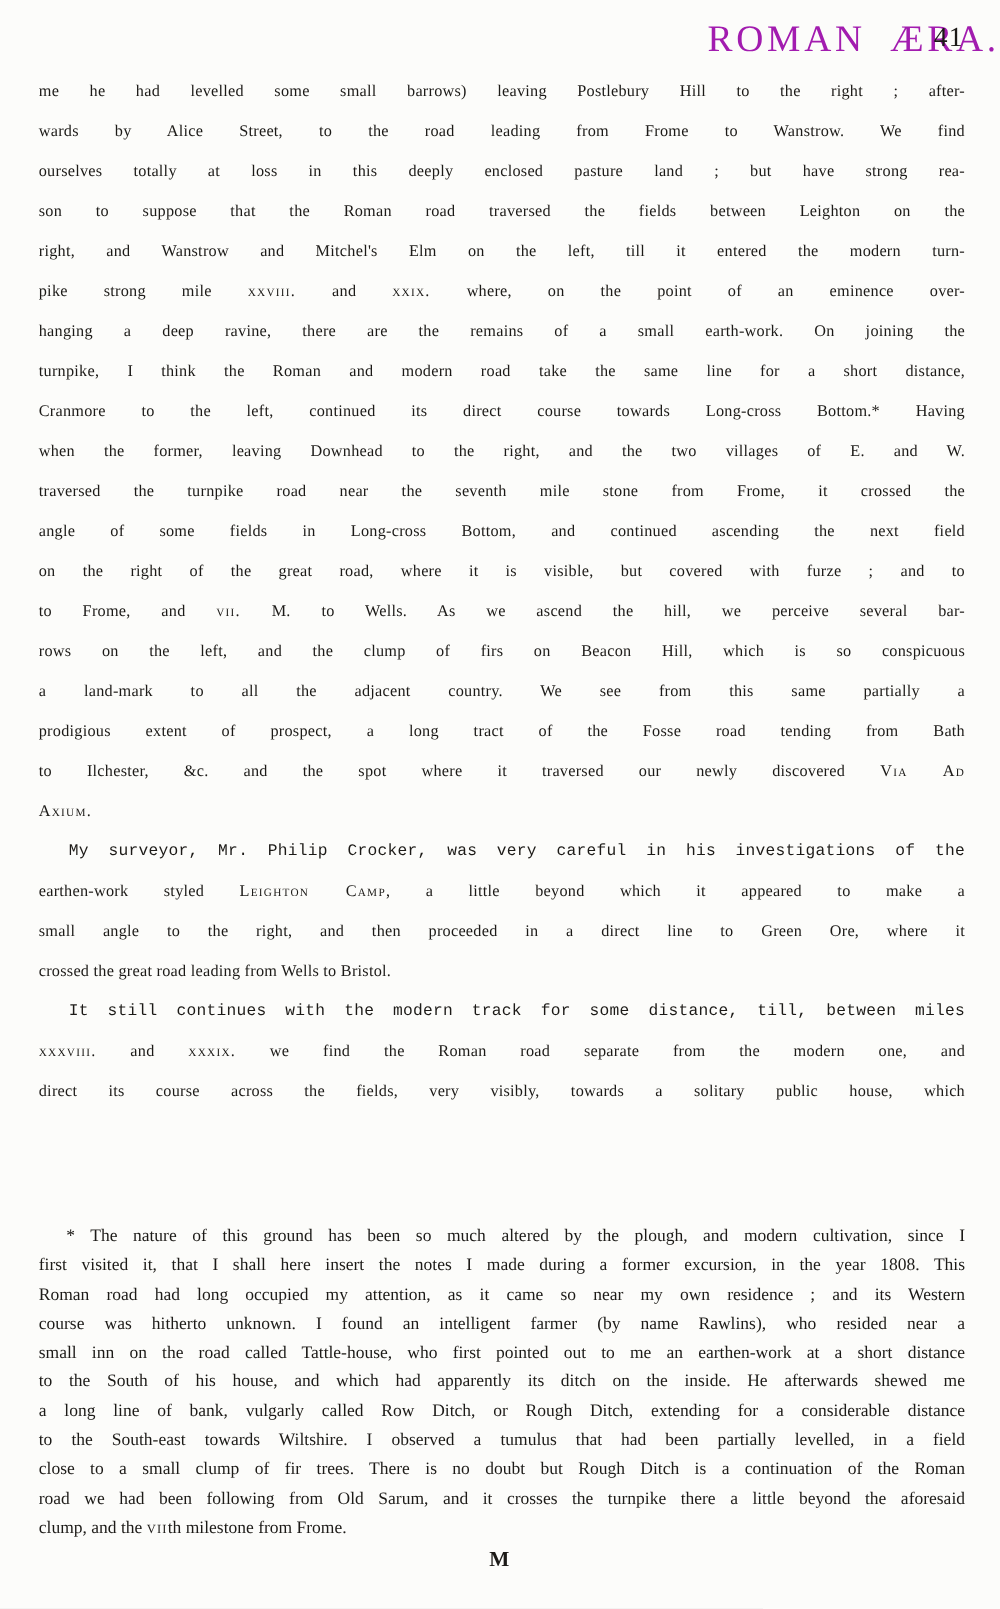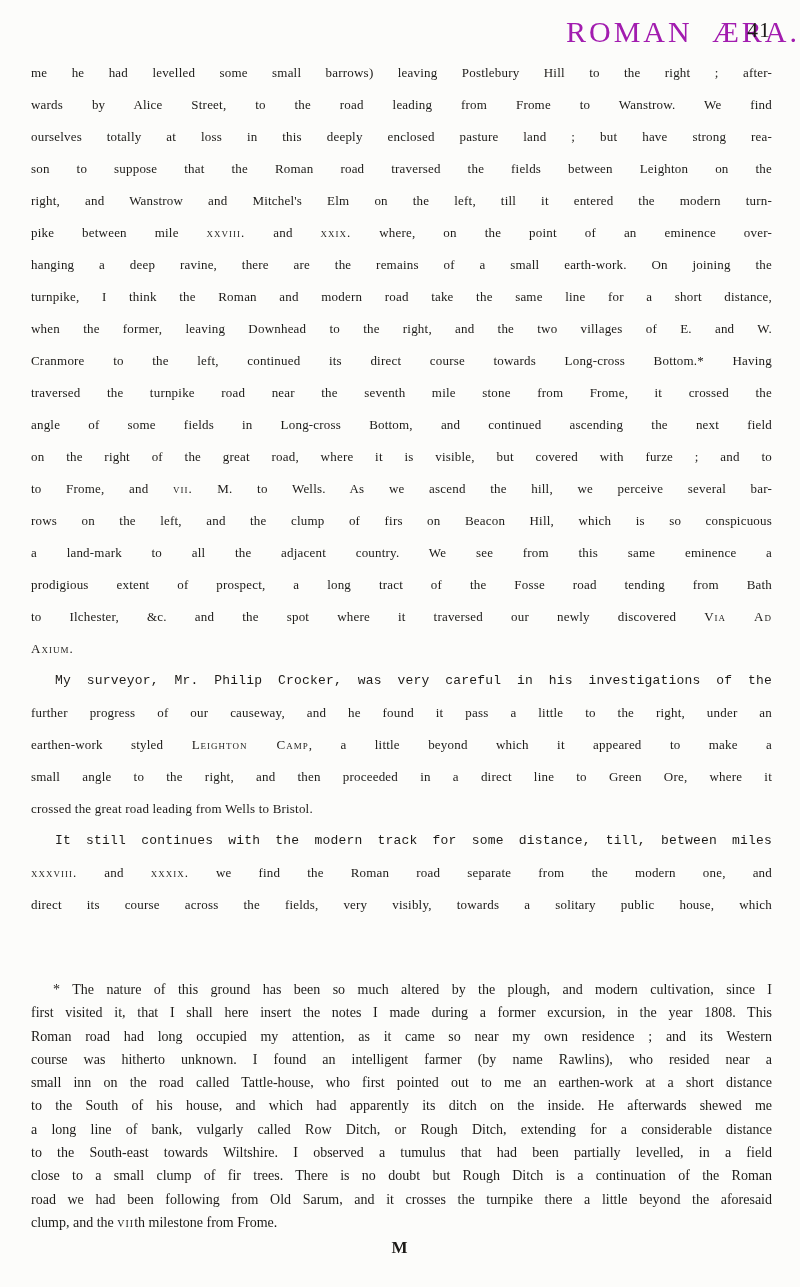--- a/index.html
+++ b/index.html
@@ -98,36 +98,35 @@
   </div>
 
   <div class="page-number">41</div>
 
   <div class="body-text" id="body-text">
       <div class="line"><span>me he had levelled some small barrows) leaving Postlebury Hill to the right ; after-</span></div>
       <div class="line"><span>wards by Alice Street, to the road leading from Frome to Wanstrow. We find</span></div>
       <div class="line"><span>ourselves totally at loss in this deeply enclosed pasture land ; but have strong rea-</span></div>
       <div class="line"><span>son to suppose that the Roman road traversed the fields between Leighton on the</span></div>
       <div class="line"><span>right, and Wanstrow and Mitchel's Elm on the left, till it entered the modern turn-</span></div>
-      <div class="line"><span>pike between mile </span><span class="sc">xxviii.</span><span> and </span><span class="sc">xxix.</span><span> where, on the point of an eminence over-</span></div>
+      <div class="line"><span>pike strong mile </span><span class="sc">xxviii.</span><span> and </span><span class="sc">xxix.</span><span> where, on the point of an eminence over-</span></div>
       <div class="line"><span>hanging a deep ravine, there are the remains of a small earth-work. On joining the</span></div>
       <div class="line"><span>turnpike, I think the Roman and modern road take the same line for a short distance,</span></div>
+      <div class="line"><span>Cranmore to the left, continued its direct course towards Long-cross Bottom.* Having</span></div>
       <div class="line"><span>when the former, leaving Downhead to the right, and the two villages of E. and W.</span></div>
-      <div class="line"><span>Cranmore to the left, continued its direct course towards Long-cross Bottom.* Having</span></div>
       <div class="line"><span>traversed the turnpike road near the seventh mile stone from Frome, it crossed the</span></div>
       <div class="line"><span>angle of some fields in Long-cross Bottom, and continued ascending the next field</span></div>
       <div class="line"><span>on the right of the great road, where it is visible, but covered with furze ; and to</span></div>
       <div class="line"><span>to Frome, and </span><span class="sc">vii.</span><span> M. to Wells. As we ascend the hill, we perceive several bar-</span></div>
       <div class="line"><span>rows on the left, and the clump of firs on Beacon Hill, which is so conspicuous</span></div>
-      <div class="line"><span>a land-mark to all the adjacent country. We see from this same eminence a</span></div>
+      <div class="line"><span>a land-mark to all the adjacent country. We see from this same partially a</span></div>
       <div class="line"><span>prodigious extent of prospect, a long tract of the Fosse road tending from Bath</span></div>
       <div class="line"><span>to Ilchester, &amp;c. and the spot where it traversed our newly discovered </span><span class="sc">Via Ad</span></div>
       <div class="line end"><span class="sc">Axium.</span></div>
       <div class="line indent"><span>My surveyor, Mr. Philip Crocker, was very careful in his investigations of the</span></div>
-      <div class="line"><span>further progress of our causeway, and he found it pass a little to the right, under an</span></div>
       <div class="line"><span>earthen-work styled </span><span class="sc">Leighton Camp</span><span>, a little beyond which it appeared to make a</span></div>
       <div class="line"><span>small angle to the right, and then proceeded in a direct line to Green Ore, where it</span></div>
       <div class="line end"><span>crossed the great road leading from Wells to Bristol.</span></div>
       <div class="line indent"><span>It still continues with the modern track for some distance, till, between miles</span></div>
       <div class="line"><span class="sc">xxxviii.</span><span> and </span><span class="sc">xxxix.</span><span> we find the Roman road separate from the modern one, and</span></div>
       <div class="line"><span>direct its course across the fields, very visibly, towards a solitary public house, which</span></div>
     </div>
 
   <div class="footnotes" id="footnotes">
       <div class="fn-line indent"><span>* The nature of this ground has been so much altered by the plough, and modern cultivation, since I</span></div>

